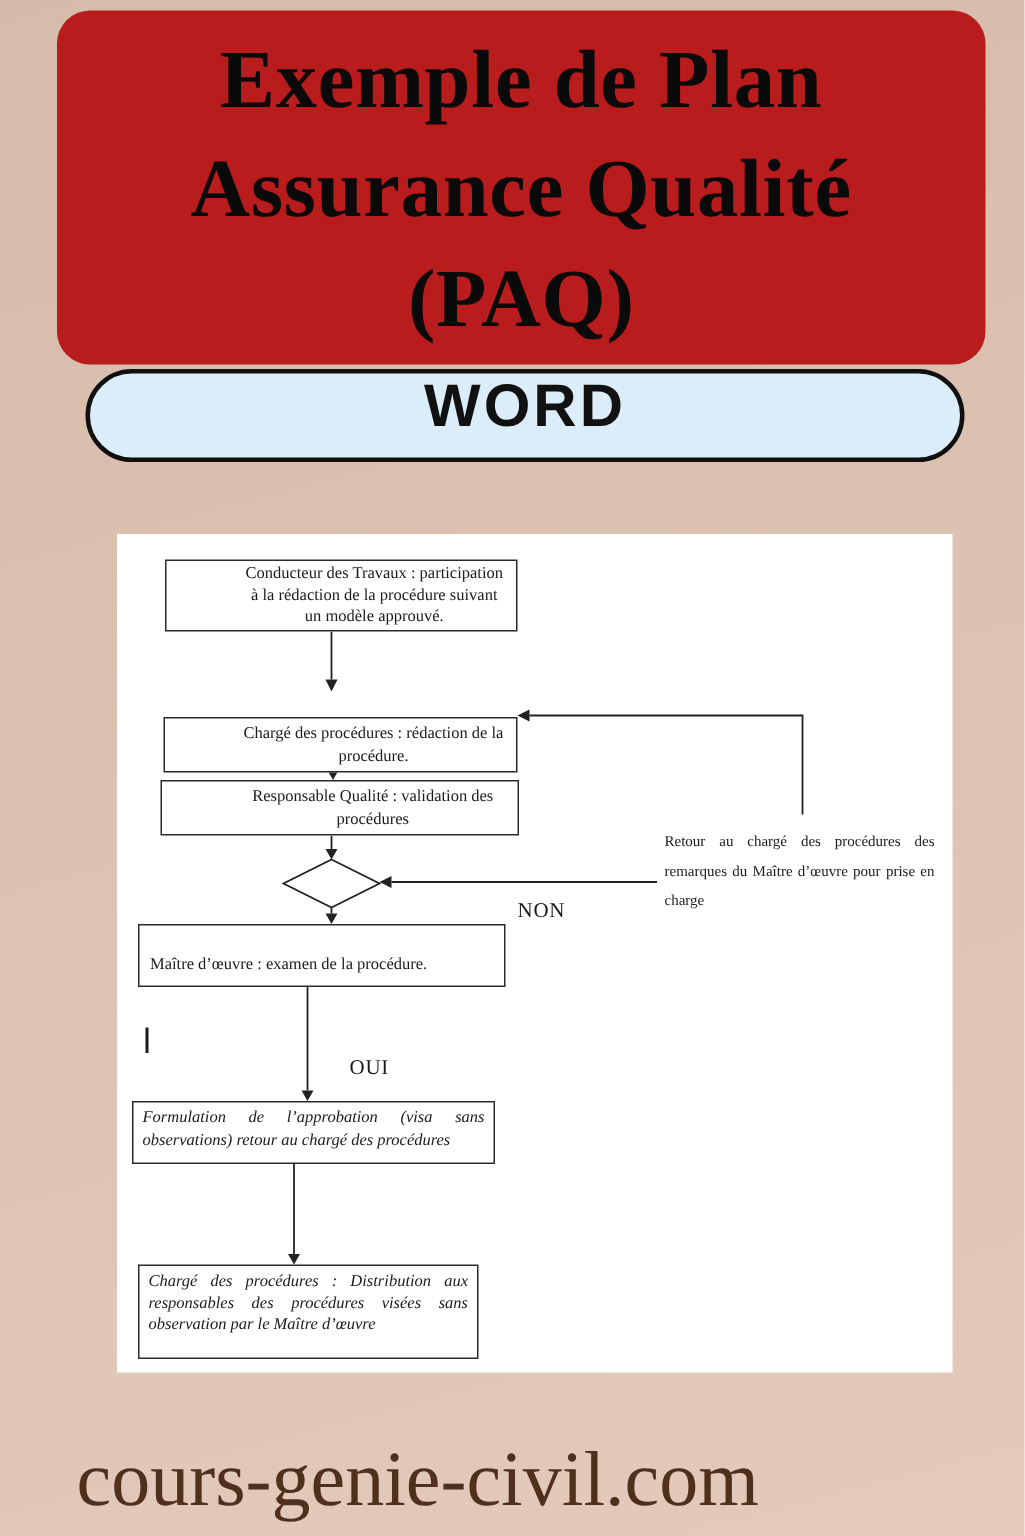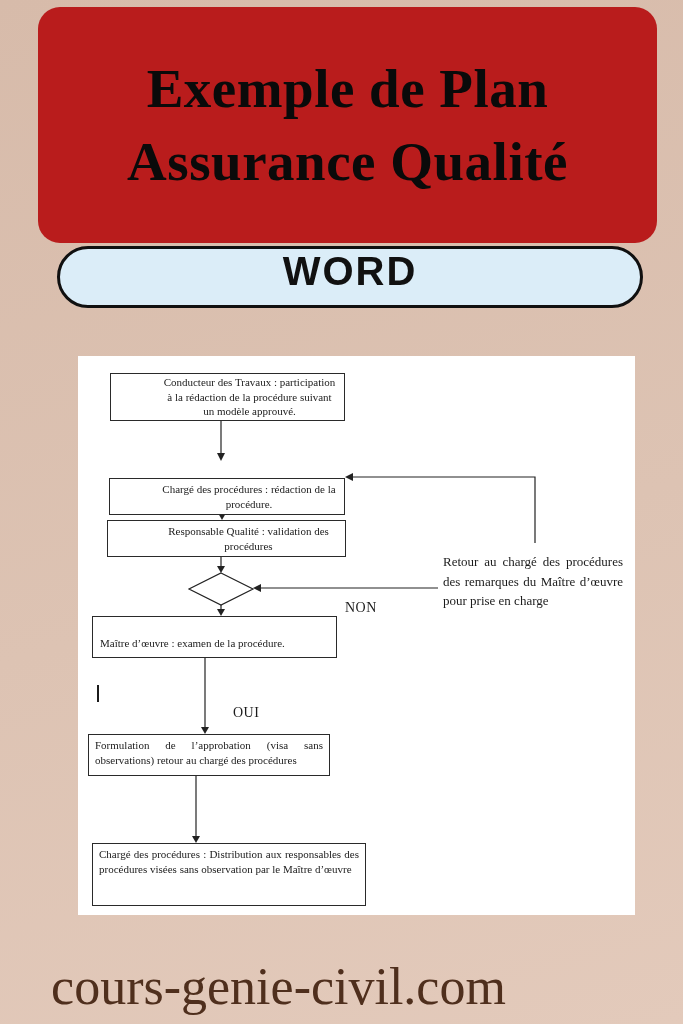--- a/index.html
+++ b/index.html
@@ -39,30 +39,30 @@
     position:absolute;background:#fff;border:1.5px solid #2a2a2a;box-sizing:border-box;
     font-size:11px;line-height:14.5px;color:#1b1b1b;
     display:flex;align-items:center;justify-content:center;
     padding:2px 6px;
   }
   .flow-box .t{width:100%;}
   .center .t{text-align:center;margin-left:44px;}
   .leftal{align-items:flex-end;justify-content:flex-start;padding:4px 7px 7px;}
   .leftal .t{text-align:left;}
   .justif{align-items:flex-start;padding:3px 6px;}
-  .justif .t{text-align:justify;}
+  .justif .t{text-align:justify;font-style:italic;}
   .box-conducteur{left:32px;top:17px;width:235px;height:48px;}
   .box-charge-redaction{left:31px;top:122px;width:236px;height:37px;}
   .box-responsable{left:29px;top:164px;width:239px;height:37px;}
   .box-maitre{left:14px;top:260px;width:245px;height:42px;}
   .box-formulation{left:10px;top:378px;width:242px;height:42px;}
-  .box-distribution{left:14px;top:487px;width:274px;height:63px;}
+  .box-distribution{left:14px;top:487px;width:227px;height:63px;}
   .side-note{
     position:absolute;left:365px;top:196px;width:180px;
-    font-size:13px;line-height:19.5px;color:#1b1b1b;text-align:justify;
+    font-size:10px;line-height:19.5px;color:#1b1b1b;text-align:justify;
   }
   .flow-label{
     position:absolute;font-size:14px;letter-spacing:.5px;color:#1b1b1b;
   }
   .label-non{left:267px;top:244px;}
   .label-oui{left:155px;top:349px;text-align:right;}
   .cursor-artifact{
     position:absolute;left:19px;top:329px;width:1.5px;height:17px;background:#1b1b1b;
   }
   
@@ -71,20 +71,21 @@
     display:flex;align-items:center;justify-content:center;
     font-family:"Liberation Serif",serif;font-size:52px;color:#4f2f1d;
   }
 </style>
 </head>
 <body>
 
 <div class="title-card">
   <div class="title-line">Exemple de Plan</div>
   <div class="title-line">Assurance Qualité</div>
+  <div class="title-line">(PAQ)</div>
 </div>
 
 <div class="word-badge">
   <span>WORD</span>
 </div>
 
 <div class="doc-panel">
 
   <svg width="557" height="559" viewBox="0 0 557 559">
     <g stroke="#222" stroke-width="1.2" fill="none">

